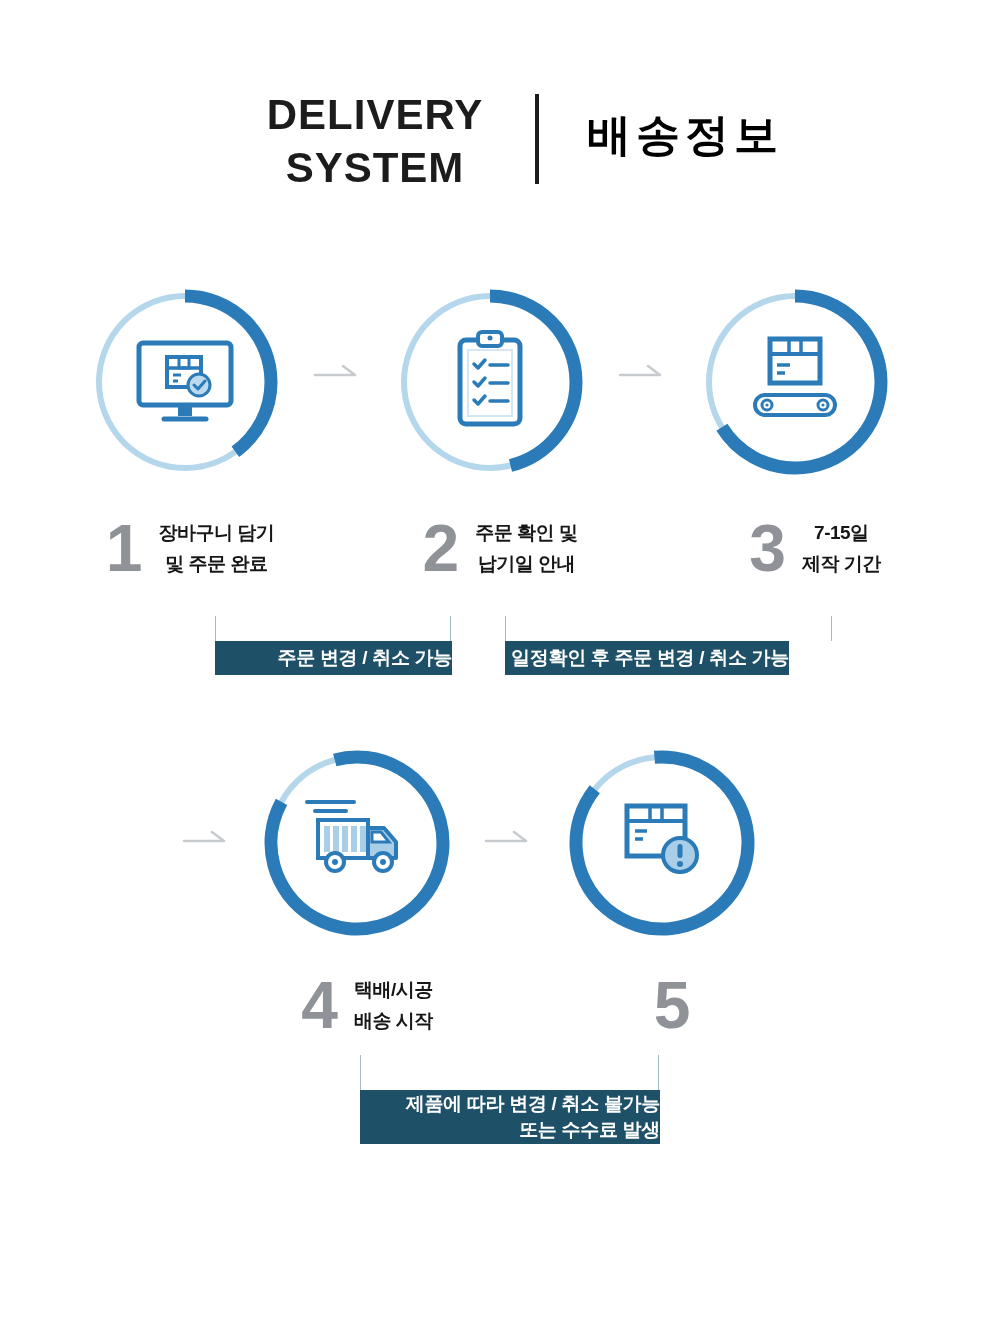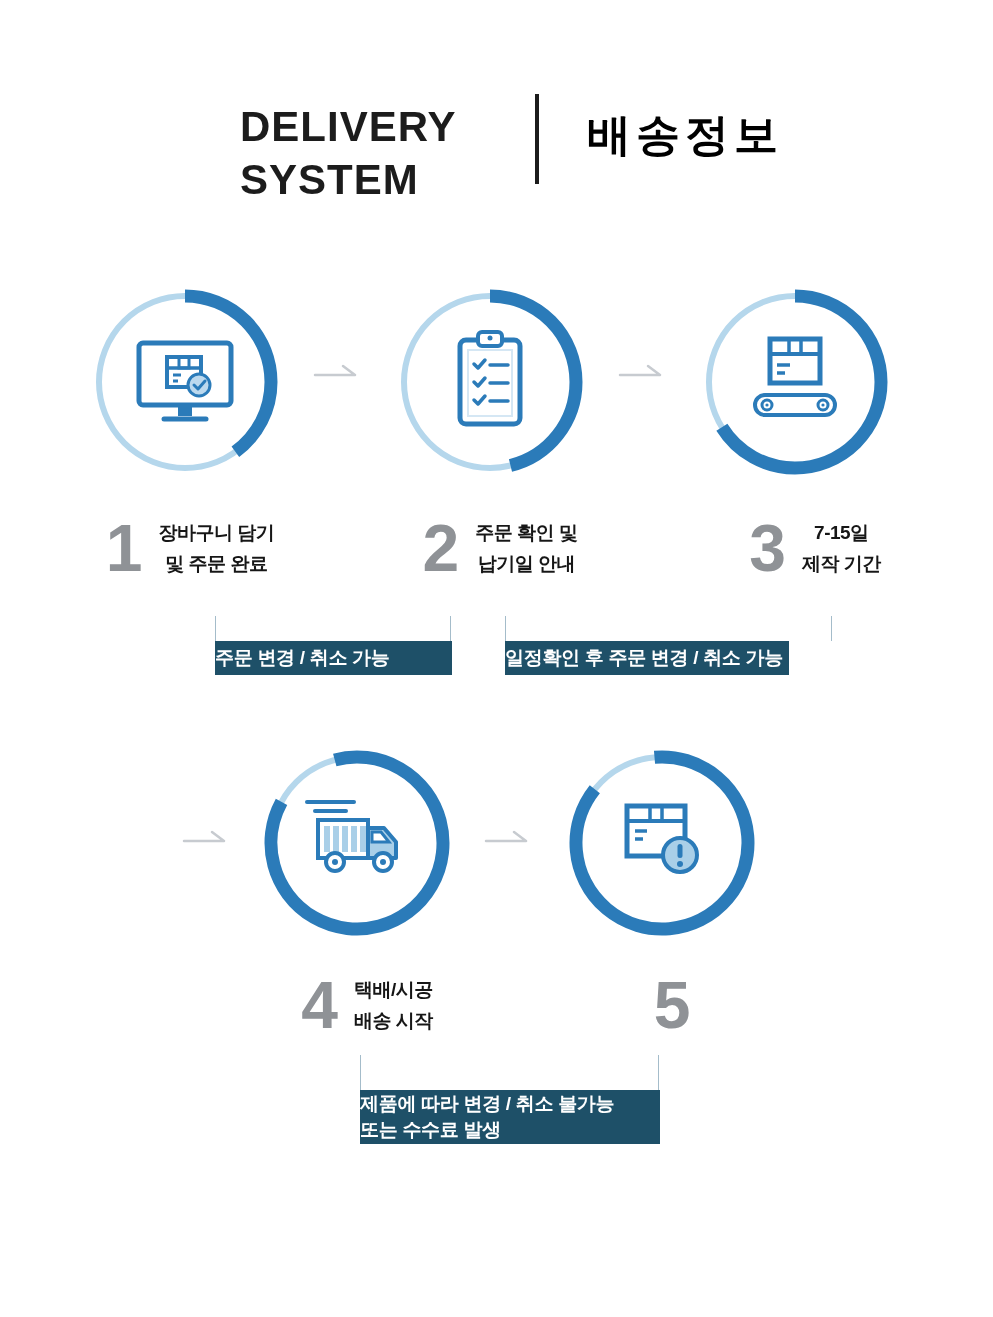--- a/index.html
+++ b/index.html
@@ -1,21 +1,21 @@
 <!DOCTYPE html>
 <html><head>
 <meta charset="utf-8">
 <style>
   * { margin:0; padding:0; box-sizing:border-box; }
   html,body { background:#ffffff; }
   body { font-family:"Liberation Sans","DejaVu Sans",sans-serif; }
   .page { position:relative; width:993px; height:1317px; margin:0 auto; background:#ffffff; overflow:hidden; }
 
   
-  .hdr-en { position:absolute; left:240px; top:100px; width:270px; 
+  .hdr-en { position:absolute; left:240px; top:88px; width:270px; text-align:center;
             font-weight:800; font-size:42px; line-height:53px; color:#1c1c1c; letter-spacing:1px; }
   .hdr-en span { display:block; }
   .hdr-divider { position:absolute; left:535px; top:94px; width:4px; height:90px; background:#1c1c1c; }
   .hdr-ko { position:absolute; left:560px; top:106px; width:250px; text-align:center;
             font-size:44px; font-weight:800; letter-spacing:5px; color:#000000; }
 
   
   .step-circle { position:absolute; width:190px; height:190px; }
   .step-circle .ring { position:absolute; left:0; top:0; width:190px; height:190px; }
   .icon-wrap { position:absolute; left:40px; top:40px; width:110px; height:110px; }
@@ -26,21 +26,21 @@
 
   
   .step-caption { position:absolute; height:84px; display:flex; align-items:center; justify-content:center; gap:16px; }
   .step-number { font-size:66px; font-weight:700; color:#8f9296; line-height:1; }
   .step-label { font-size:19px; font-weight:700; color:#161616; line-height:31px; text-align:center; letter-spacing:-0.5px; }
   .step-label span { display:block; white-space:nowrap; }
 
   
   .bracket { position:absolute; border-left:1px solid #a4bcca; border-right:1px solid #a4bcca; }
   .banner { position:absolute; background:#1e5068; color:#ffffff; display:flex; flex-direction:column;
-            align-items:flex-start; justify-content:center; font-size:19px; font-weight:600; letter-spacing:-0.3px; }
+            align-items:flex-end; justify-content:center; font-size:19px; font-weight:600; letter-spacing:-0.3px; }
   .banner span { display:block; line-height:26px; white-space:nowrap; }
 </style>
 </head>
 <body>
 
 <div class="page">
 
   <div class="hdr-en">
     <span>DELIVERY</span>
     <span>SYSTEM</span>

